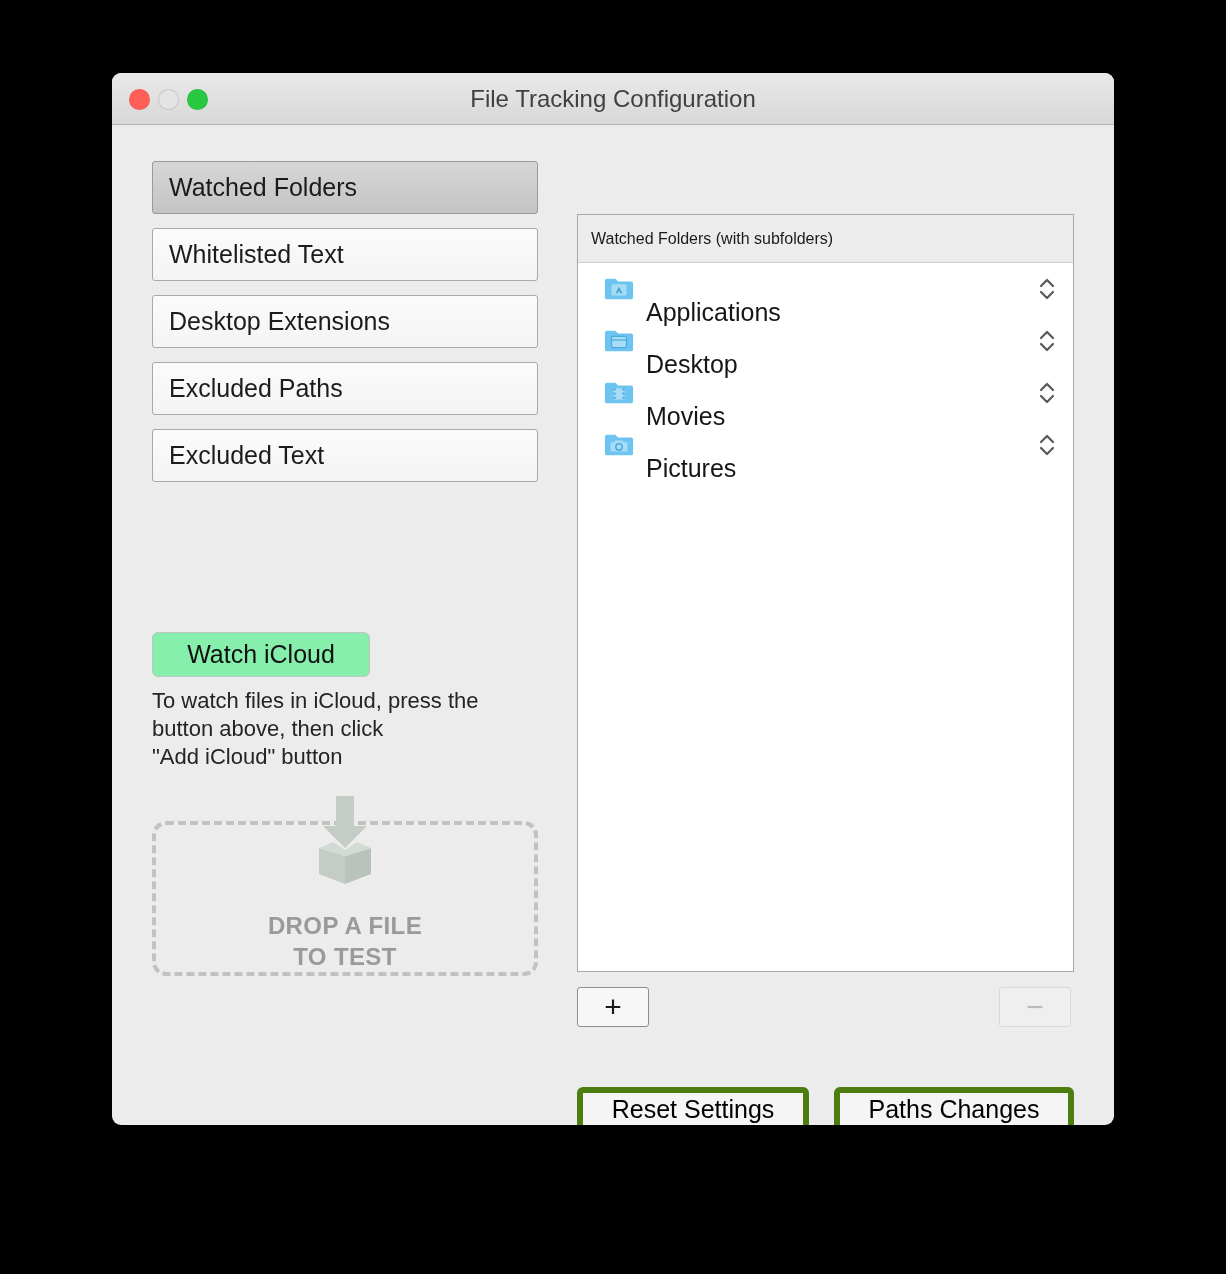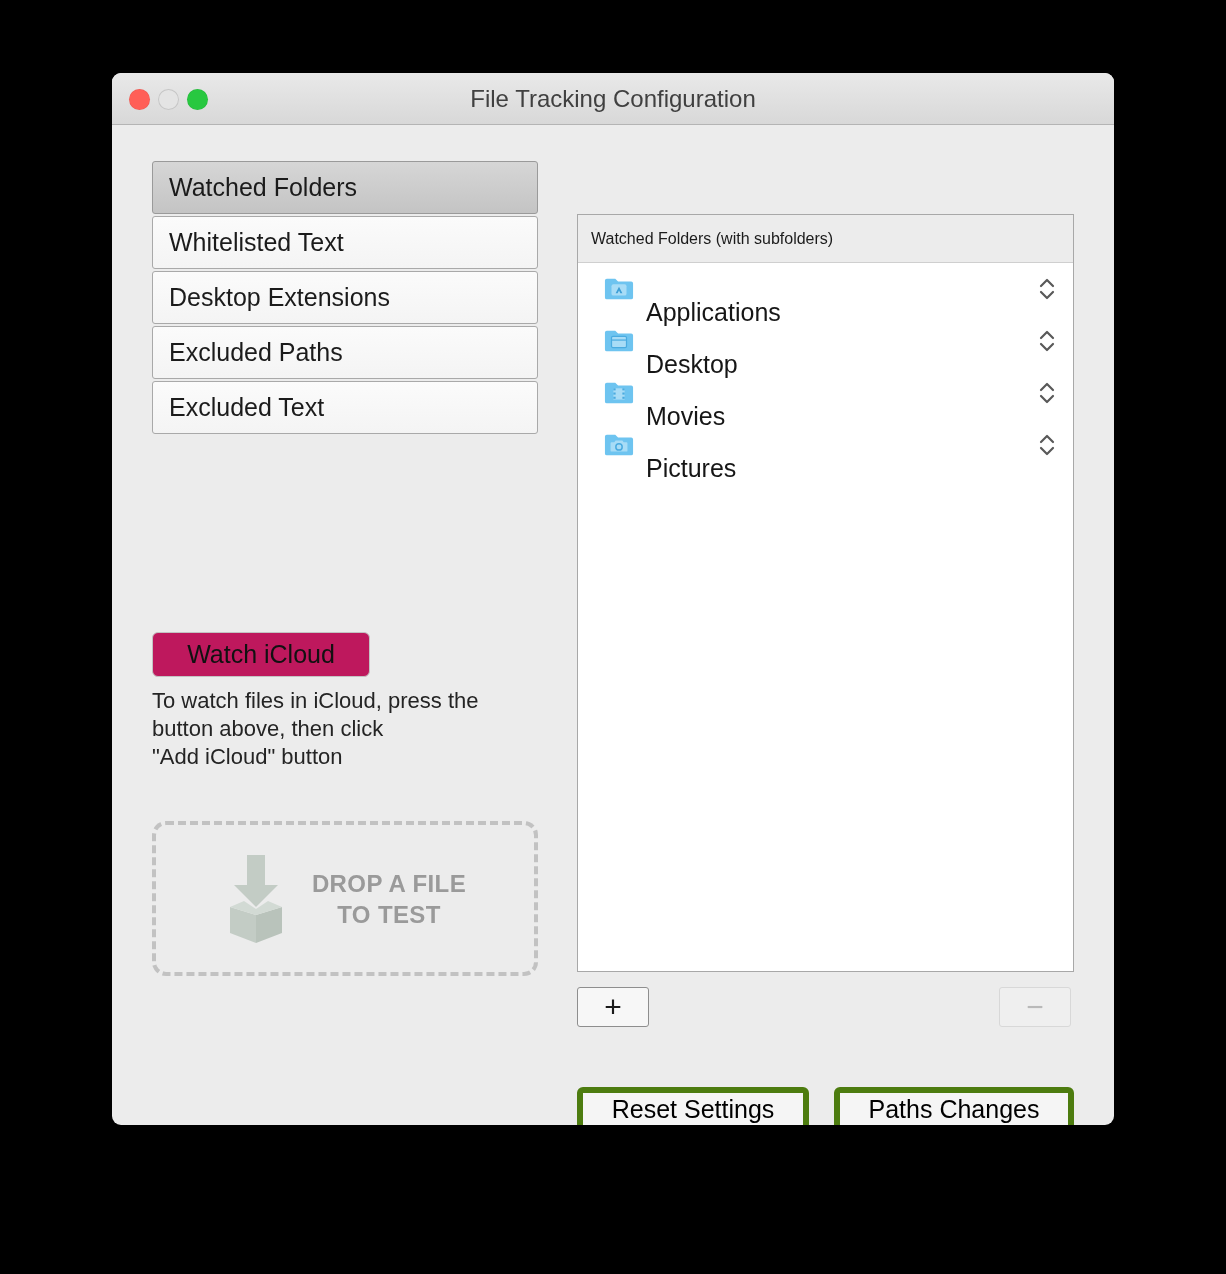--- a/index.html
+++ b/index.html
@@ -68,21 +68,21 @@
     position: absolute;
     left: 40px;
     top: 36px;
     width: 386px;
   }
 
   .nav-button {
     display: block;
     width: 386px;
     height: 53px;
-    margin-bottom: 2px;
+    margin-bottom: 14px;
     background: linear-gradient(to bottom, #fbfbfb 0%, #f4f4f4 100%);
     border: 1px solid #a9a9a9;
     border-radius: 3px;
     font-family: "Liberation Sans", sans-serif;
     font-size: 25px;
     color: #1b1b1b;
     text-align: left;
     padding-left: 16px;
     line-height: 51px;
     cursor: default;
@@ -92,21 +92,21 @@
     border-color: #9a9a9a;
   }
 
   
   .icloud-button {
     position: absolute;
     left: 40px;
     top: 507px;
     width: 218px;
     height: 45px;
-    background: #be185d;
+    background: #86efac;
     border: 1px solid #c3c3c3;
     border-radius: 6px;
     font-family: "Liberation Sans", sans-serif;
     font-size: 25px;
     color: #111111;
     cursor: default;
   }
 
   .icloud-help {
     position: absolute;
@@ -123,22 +123,23 @@
   .dropzone {
     position: absolute;
     left: 40px;
     top: 696px;
     width: 386px;
     height: 155px;
     border: 4px dashed #c2c2c2;
     border-radius: 14px;
     display: flex;
     align-items: center;
-    justify-content: center;
+    justify-content: flex-end;
     gap: 24px;
+    flex-direction: column;
   }
   .drop-icon { width: 64px; height: 92px; flex: none; }
   .drop-text {
     font-size: 24px;
     font-weight: bold;
     color: #9a9a9a;
     letter-spacing: 0.4px;
     line-height: 31px;
     text-align: center;
     white-space: pre-line;

